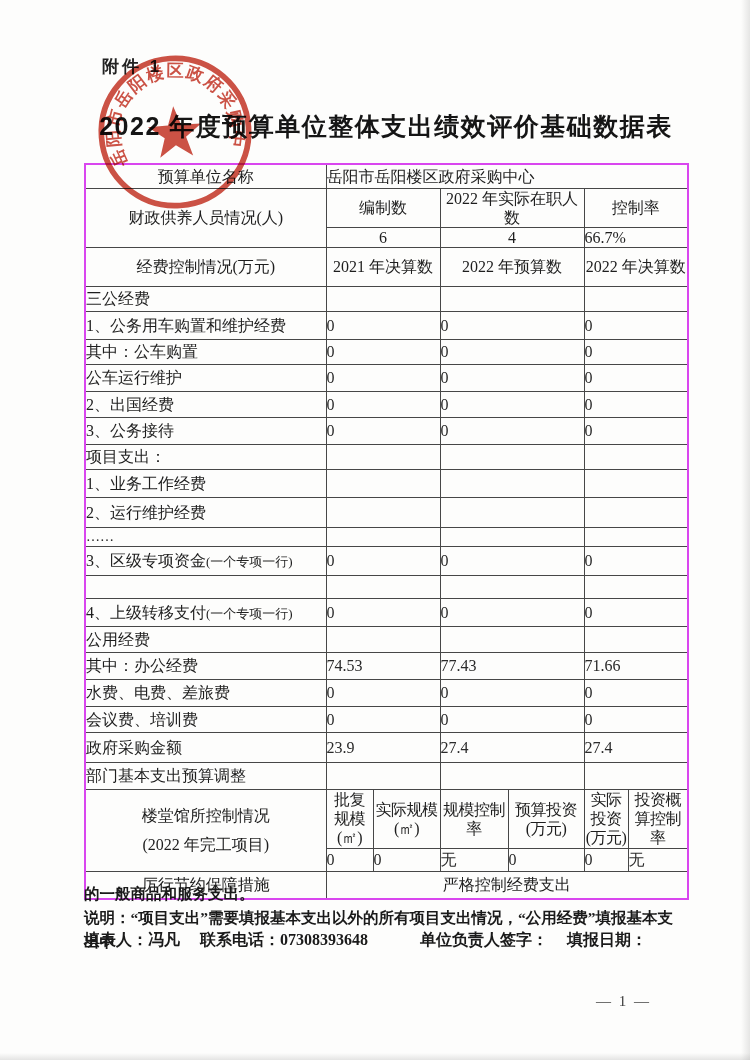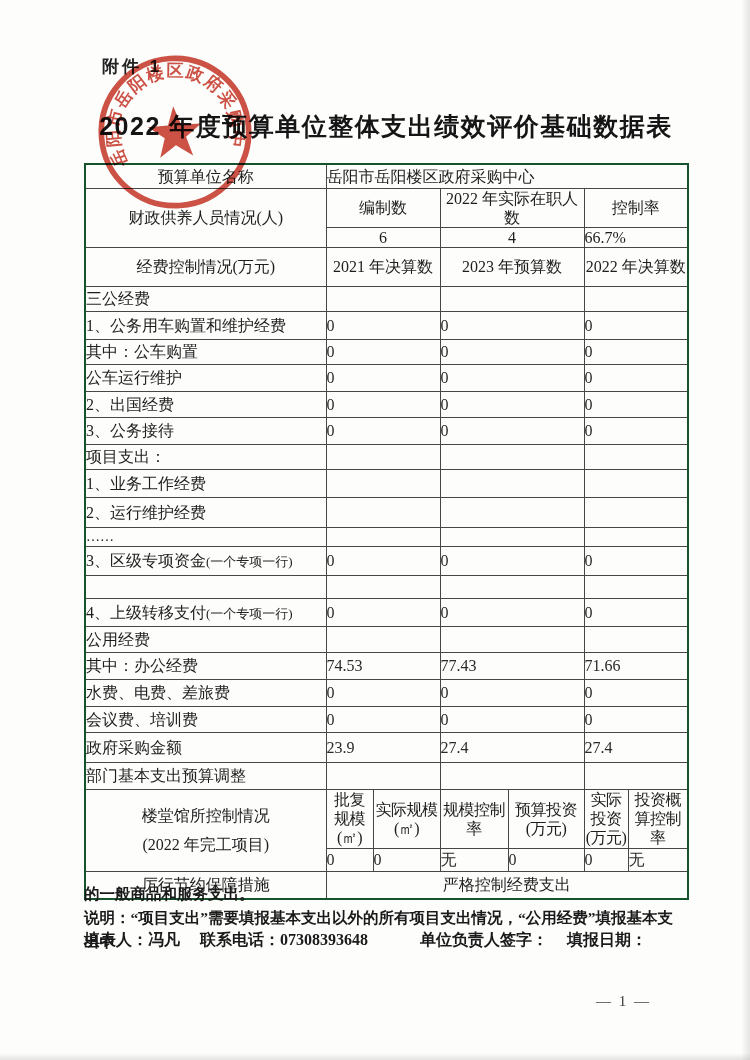--- a/index.html
+++ b/index.html
@@ -36,21 +36,21 @@
 
   .seal {
     position:absolute; left:92px; top:49px; width:166px; height:166px;
     mix-blend-mode:multiply; opacity:0.88;
     transform:rotate(-4deg);
   }
 
   table.main {
     position:absolute; left:84px; top:163px;
     border-collapse:collapse; table-layout:fixed;
-    border:2px solid #14532d;
+    border:2px solid #d946ef;
   }
   table.main td {
     border:1px solid #474747;
     font-size:16px; padding:0; overflow:hidden;
     vertical-align:middle; line-height:1.2;
   }
   td.c { text-align:center; }
   td.num {
     vertical-align:top; text-align:left;
     font-size:15px; line-height:1.1; padding-left:2px; color:#2a2a2a;
@@ -120,21 +120,21 @@
     </tr>
     <tr style="height:20px">
       <td colspan="2" class="c">6</td>
       <td colspan="2" class="c">4</td>
       <td colspan="2" class="pct">66.7%</td>
     </tr>
 
     <tr style="height:39px">
       <td class="c">经费控制情况(万元)</td>
       <td colspan="2" class="c">2021 年决算数</td>
-      <td colspan="2" class="c">2023 年预算数</td>
+      <td colspan="2" class="c">2022 年预算数</td>
       <td colspan="2" class="c">2022 年决算数</td>
     </tr>
 
     <tr style="height:25px">
       <td class="lv0">三公经费</td>
       <td colspan="2" class="num"></td>
       <td colspan="2" class="num"></td>
       <td colspan="2" class="num"></td>
     </tr>
     <tr style="height:28px">

